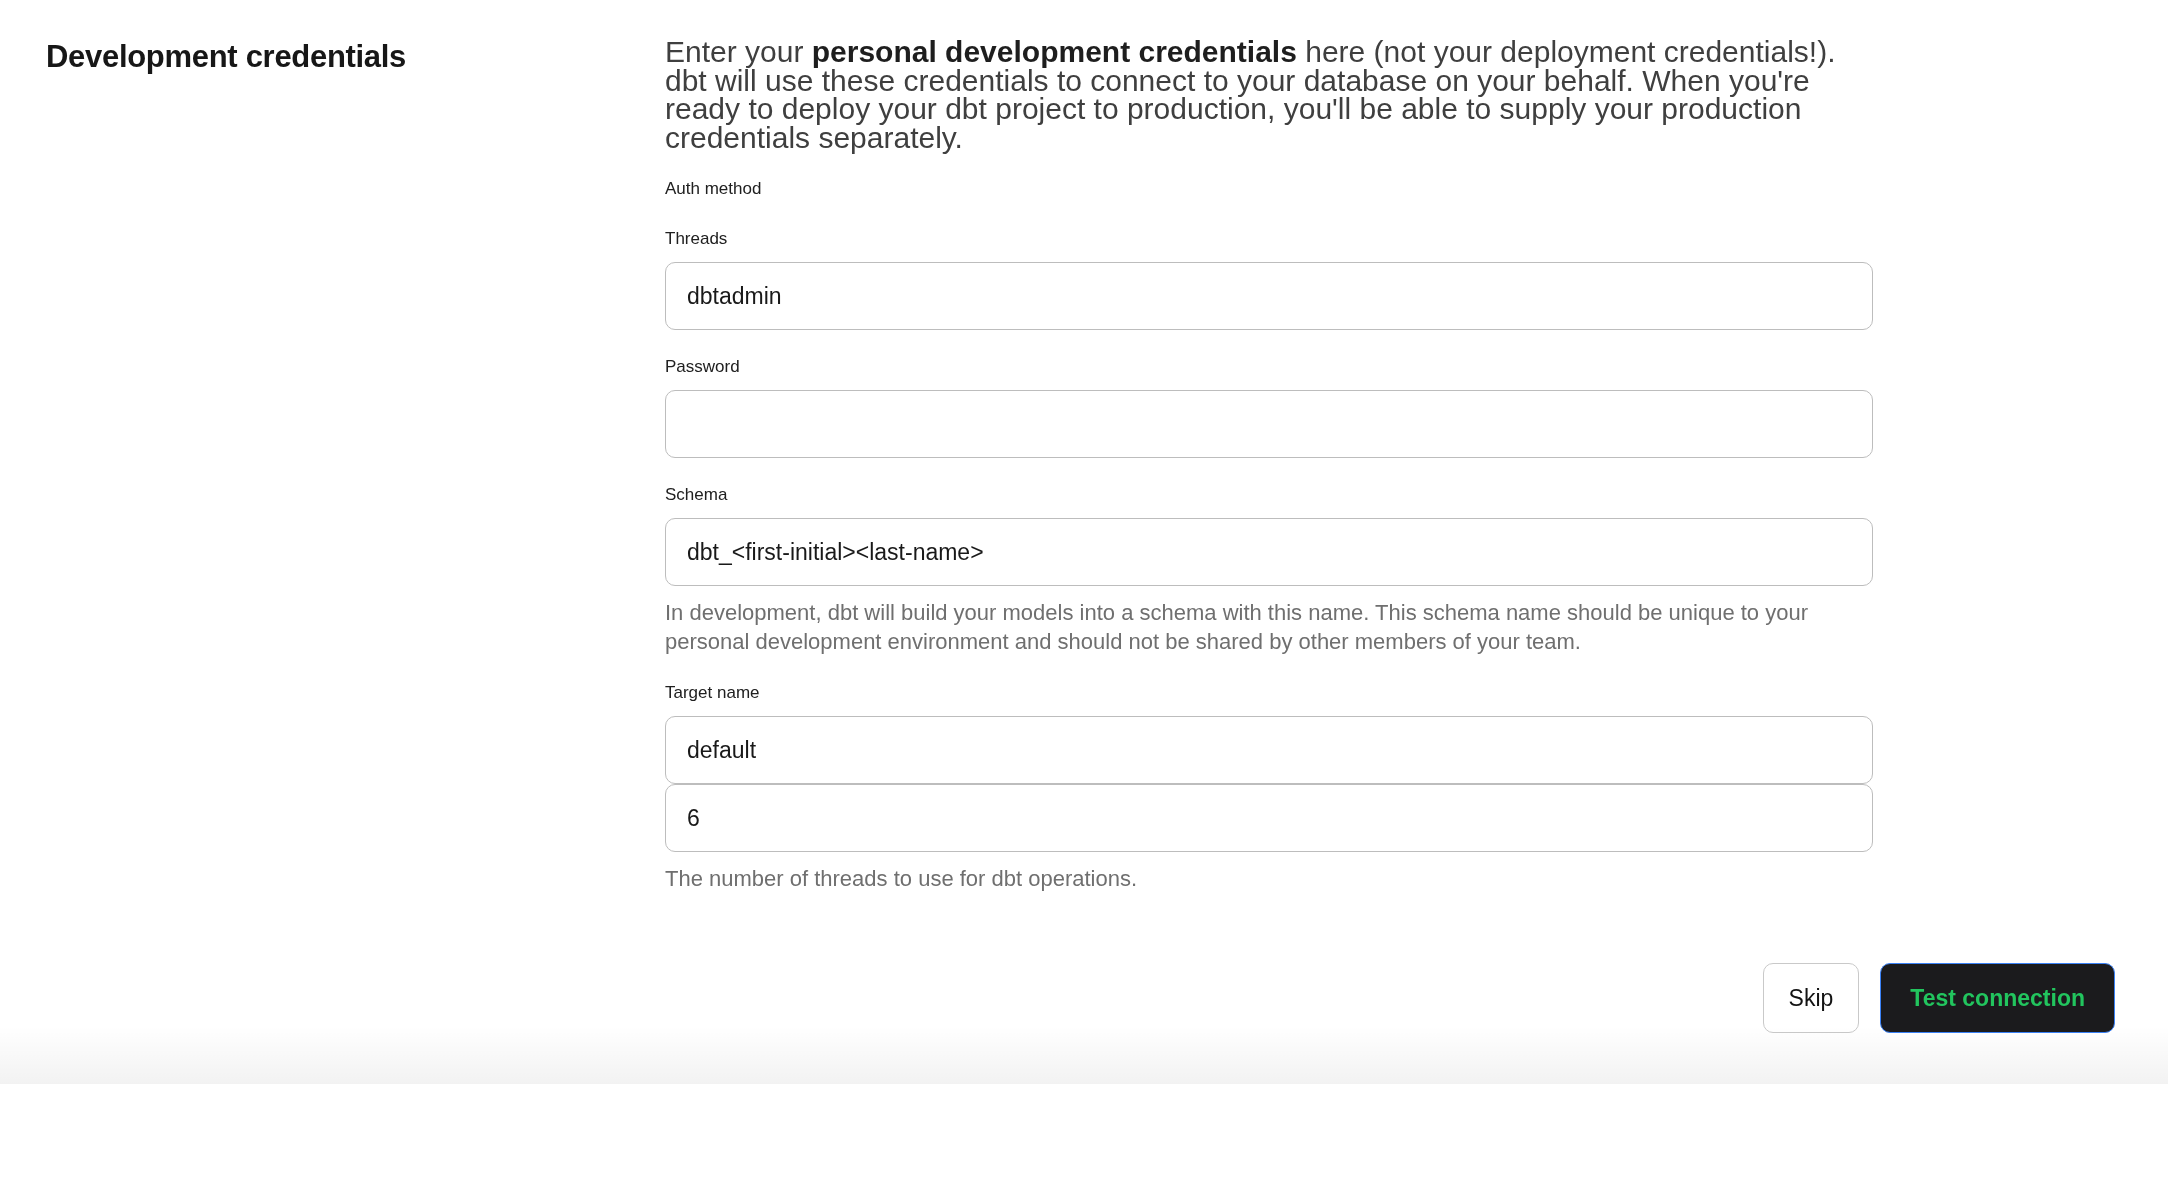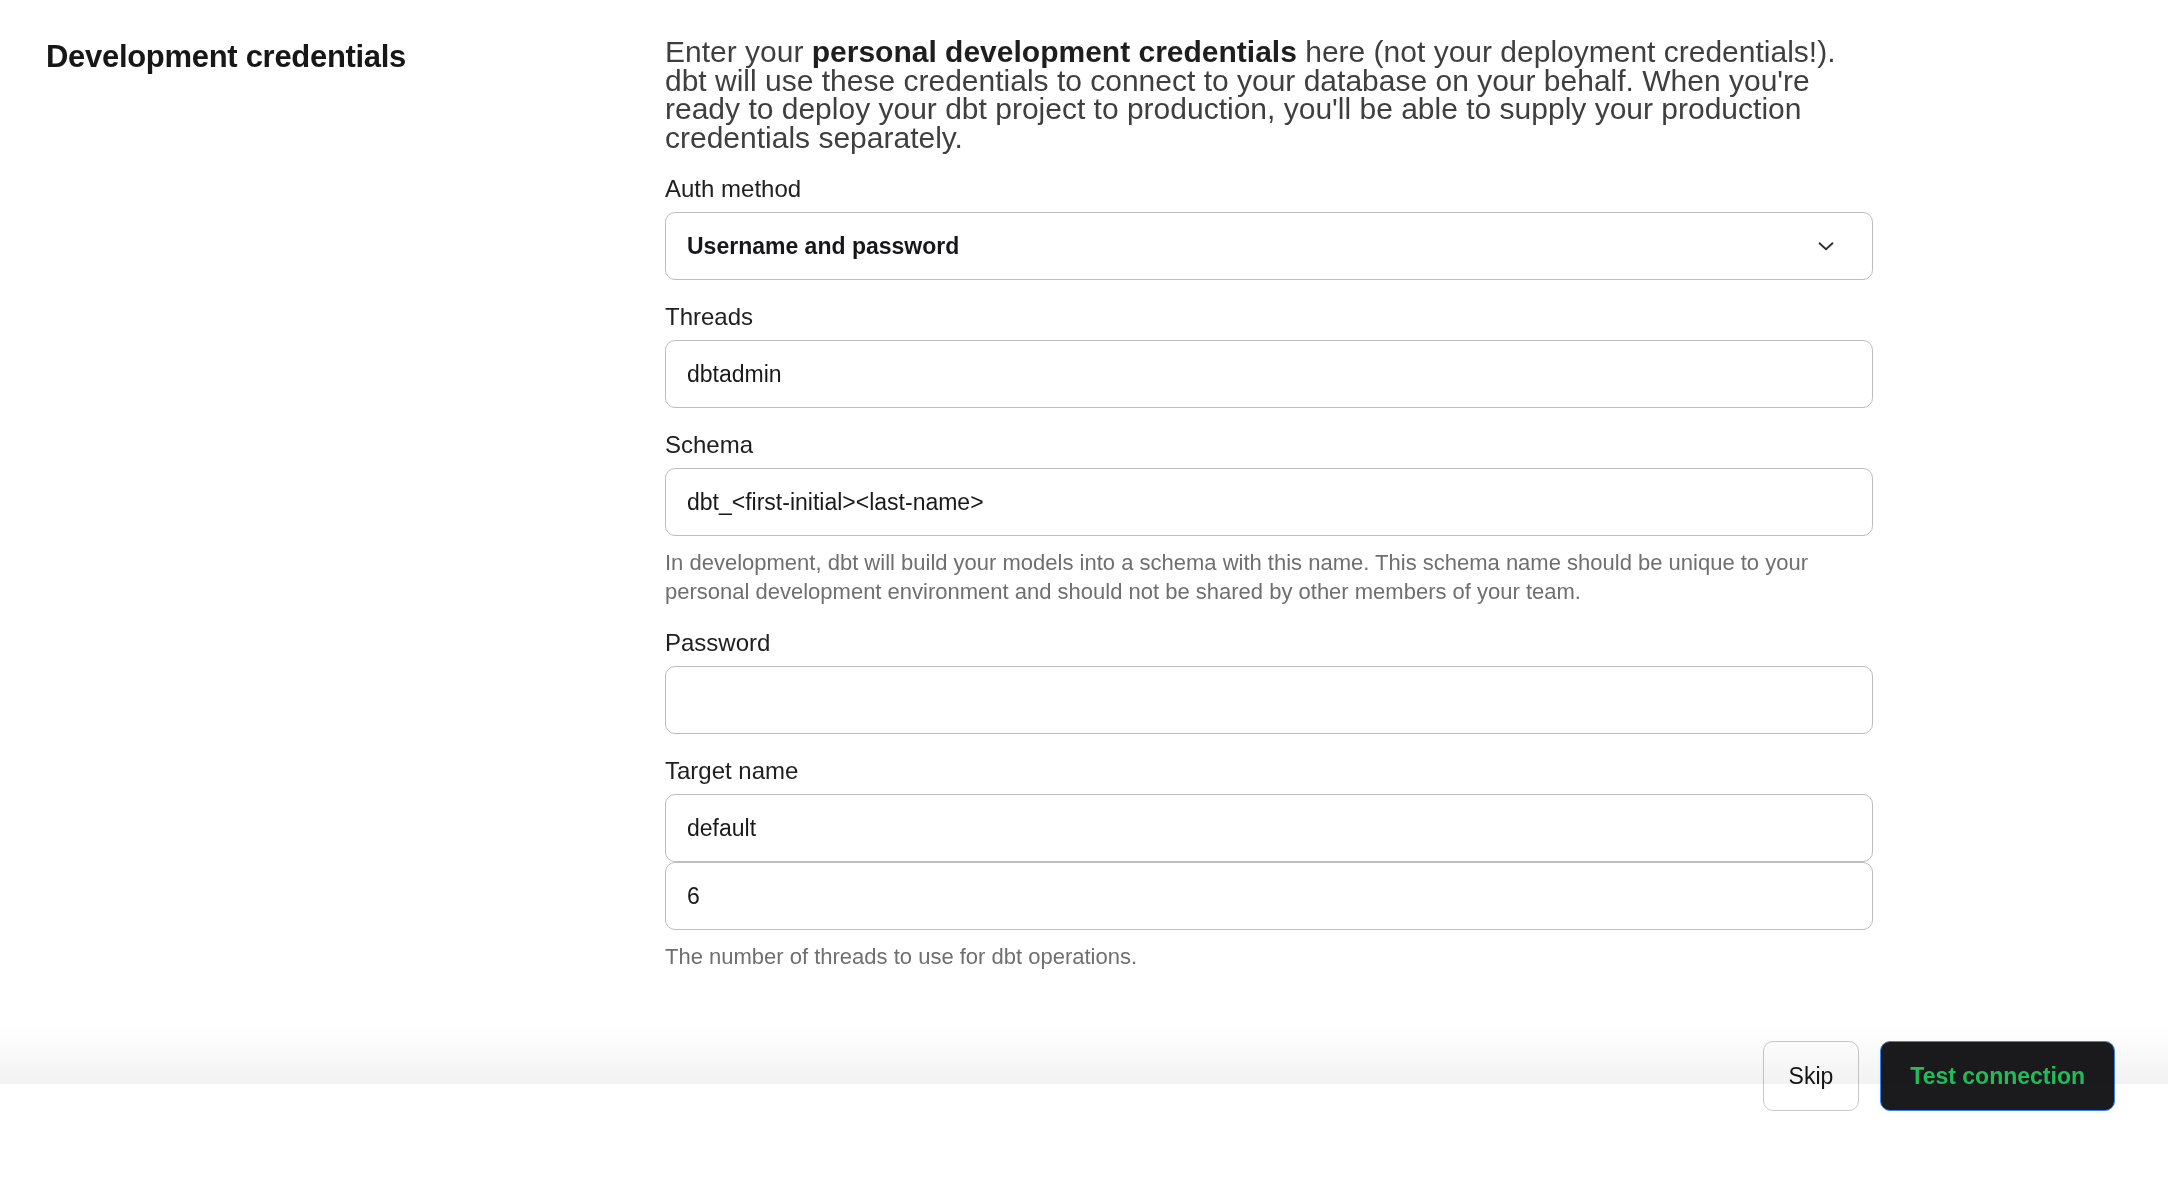--- a/index.html
+++ b/index.html
@@ -48,21 +48,21 @@
     color: #3f3f3f;
     max-width: 1175px;
   }
   .description .bold-seg {
     font-weight: 700;
     color: #1e1e1e;
   }
 
   .field-label {
     margin: 24px 0 10px 0;
-    font-size: 24px;
+    font-size: 17px;
     line-height: 26px;
     color: #202020;
   }
 
   .text-input, .combobox {
     width: 1208px;
     height: 68px;
     border: 1px solid #bdbdbd;
     border-radius: 10px;
     background: #ffffff;
@@ -155,42 +155,36 @@
     <div class="left-col">
       <h1 class="page-title">Development credentials</h1>
     </div>
 
     <div class="right-col">
 
       <p class="description"><span>Enter your </span><span class="bold-seg">personal development credentials</span><span> here (not your deployment credentials!). dbt will use these credentials to connect to your database on your behalf. When you're ready to deploy your dbt project to production, you'll be able to supply your production credentials separately.</span></p>
 
       <div class="field">
         <div class="field-label">Auth method</div>
-        <div class="combobox" role="combobox" aria-expanded="false">
-          <span class="combo-value">Username and password</span>
-          <svg class="chevron" viewBox="0 0 24 24" fill="none">
-            <path d="M6 9.5 L12 15 L18 9.5" stroke="#2e2e2e" stroke-width="1.7" stroke-linecap="round" stroke-linejoin="round" fill="none"></path>
-          </svg>
-        </div>
       </div>
 
       <div class="field">
         <div class="field-label">Threads</div>
         <input class="text-input" type="text" value="dbtadmin" style="">
+      </div>
+
+      <div class="field">
+        <div class="field-label">Password</div>
+        <input class="text-input" type="password" value="" style="">
       </div>
 
       <div class="field">
         <div class="field-label">Schema</div>
         <input class="text-input" type="text" value="dbt_&lt;first-initial&gt;&lt;last-name&gt;" style="">
         <div class="helper-text">In development, dbt will build your models into a schema with this name. This schema name should be unique to your personal development environment and should not be shared by other members of your team.</div>
-      </div>
-
-      <div class="field">
-        <div class="field-label">Password</div>
-        <input class="text-input" type="password" value="" style="">
       </div>
 
       <div class="field">
         <div class="field-label">Target name</div>
         <input class="text-input" type="text" value="default" style="">
       </div>
 
       <div class="field">
         <input class="text-input" type="text" value="6" style="">
         <div class="helper-text">The number of threads to use for dbt operations.</div>

